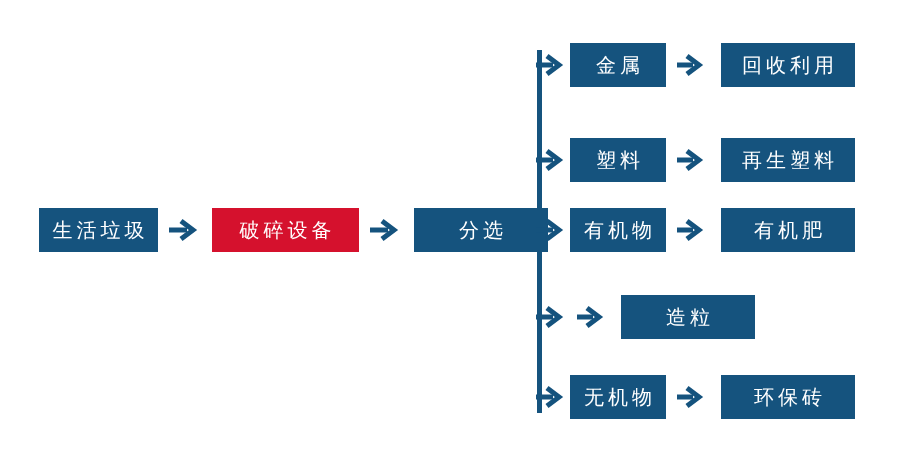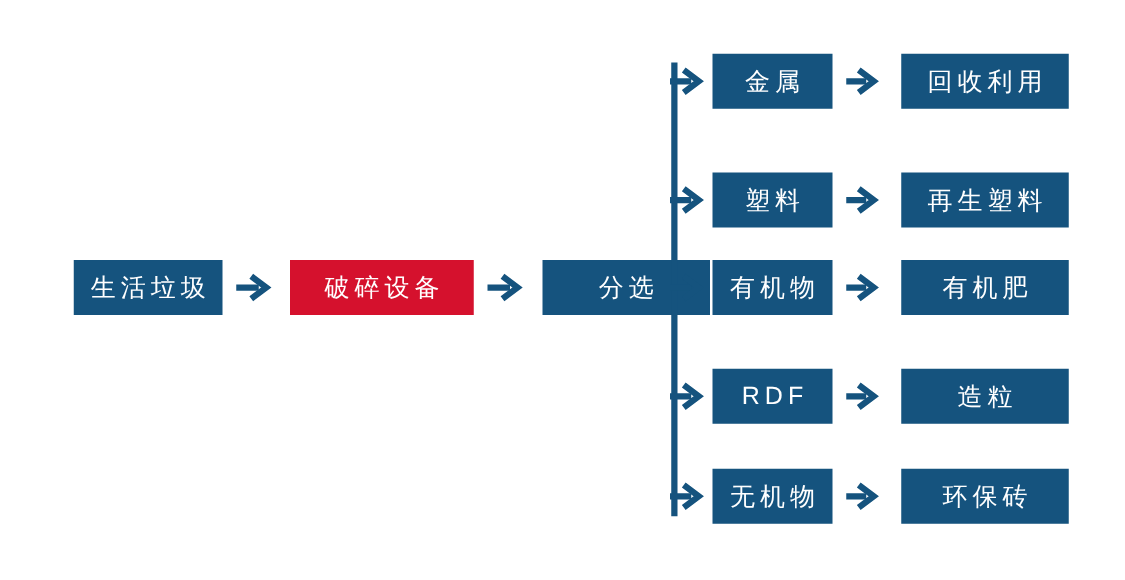--- a/index.html
+++ b/index.html
@@ -39,21 +39,21 @@
     stroke-linejoin: miter;
   }
   .main-row {
     position: absolute;
     left: 39px;
     top: 208px;
     display: flex;
     align-items: center;
     height: 44px;
   }
-  .main-row .node.w1 { width: 119px; margin-left: 20px; }
+  .main-row .node.w1 { width: 119px; }
   .main-row .node.w2 { width: 147px; margin-left: 12px; }
   .main-row .node.w3 { width: 134px; margin-left: 13px; }
   .main-row .arrow-svg { margin-left: 10px; }
   .trunk {
     position: absolute;
     left: 537px;
     top: 50px;
     width: 5px;
     height: 363px;
     background: var(--color-primary);
@@ -132,21 +132,20 @@
       <path d="M11 3 L 23 12 L 11 21"></path>
     </svg>
     <div class="node output">有机肥</div>
   </div>
 
   <div class="branch-row r3">
     <svg class="arrow-svg" width="30" height="24" viewBox="0 0 30 24">
       <path d="M0 12 H 17"></path>
       <path d="M11 3 L 23 12 L 11 21"></path>
     </svg>
-    <div class="node category">RDF</div>
     <svg class="arrow-svg mid-arrow" width="30" height="24" viewBox="0 0 30 24">
       <path d="M1 12 H 17"></path>
       <path d="M11 3 L 23 12 L 11 21"></path>
     </svg>
     <div class="node output">造粒</div>
   </div>
 
   <div class="branch-row r4">
     <svg class="arrow-svg" width="30" height="24" viewBox="0 0 30 24">
       <path d="M0 12 H 17"></path>

